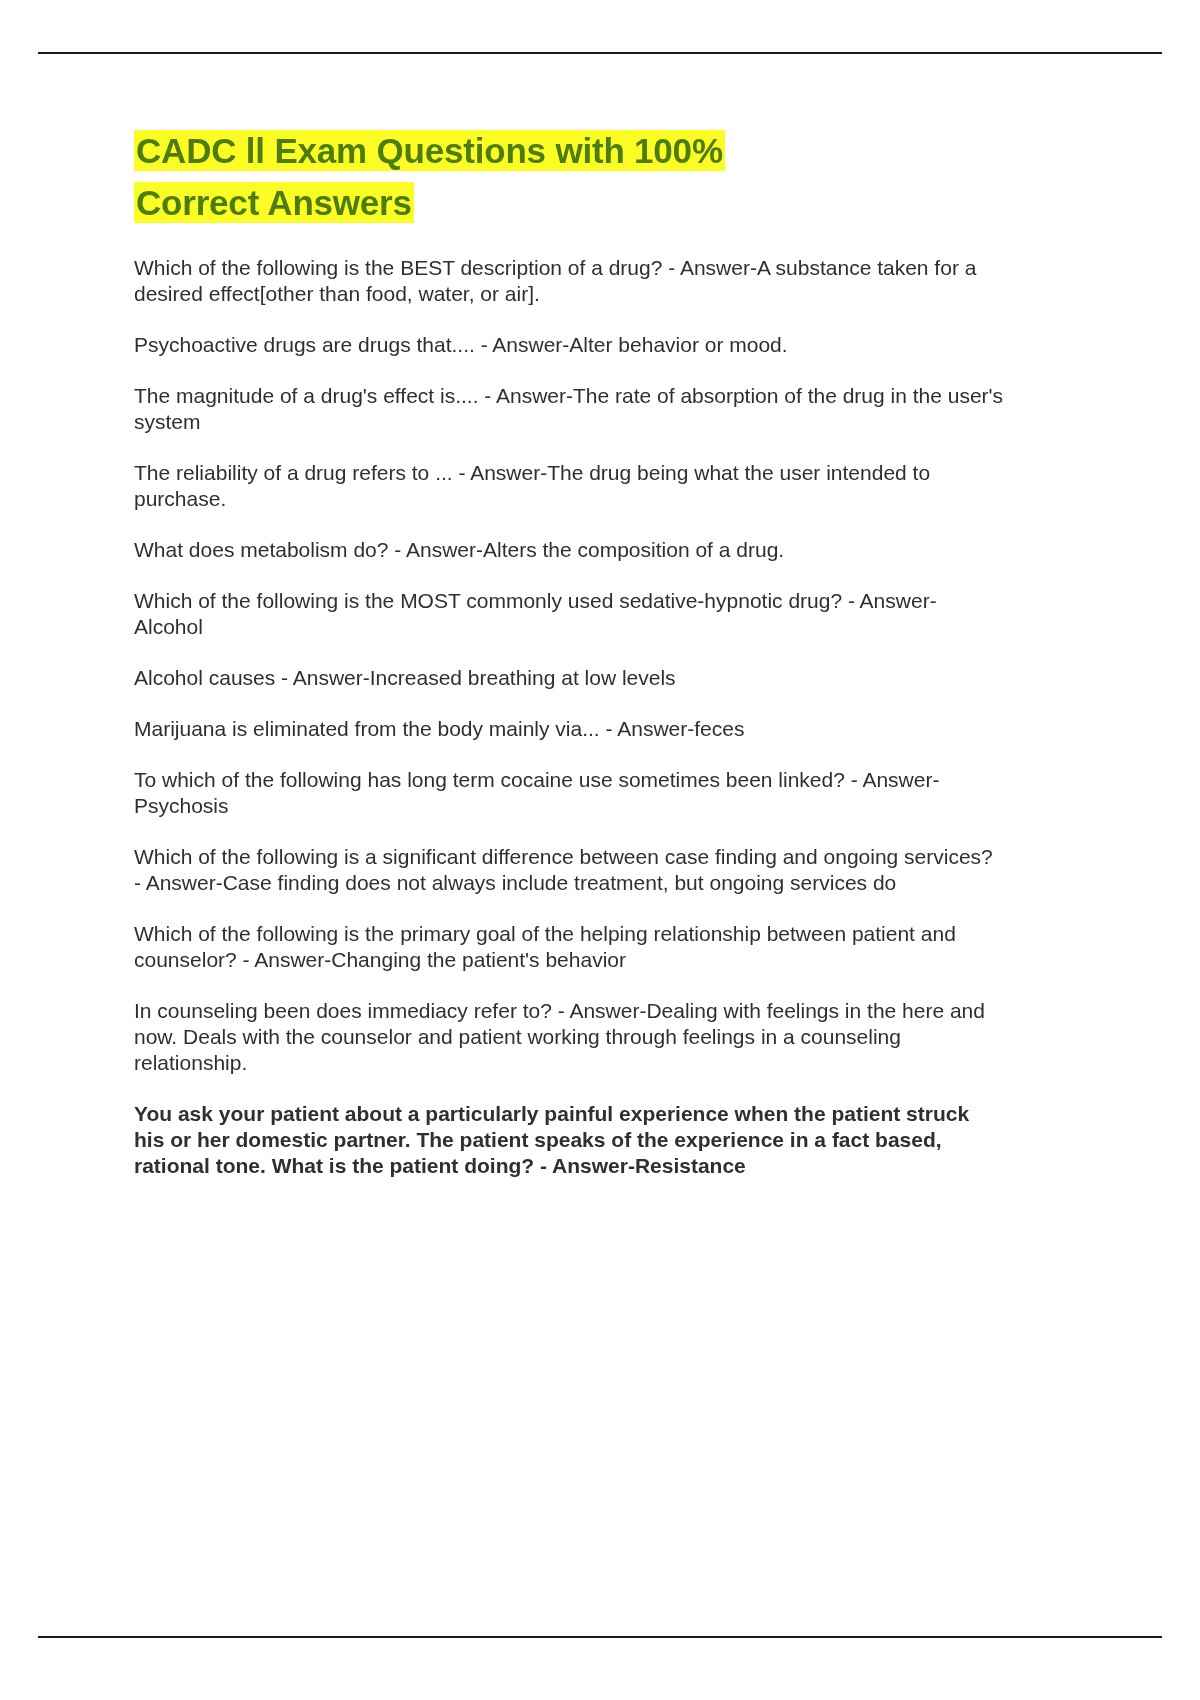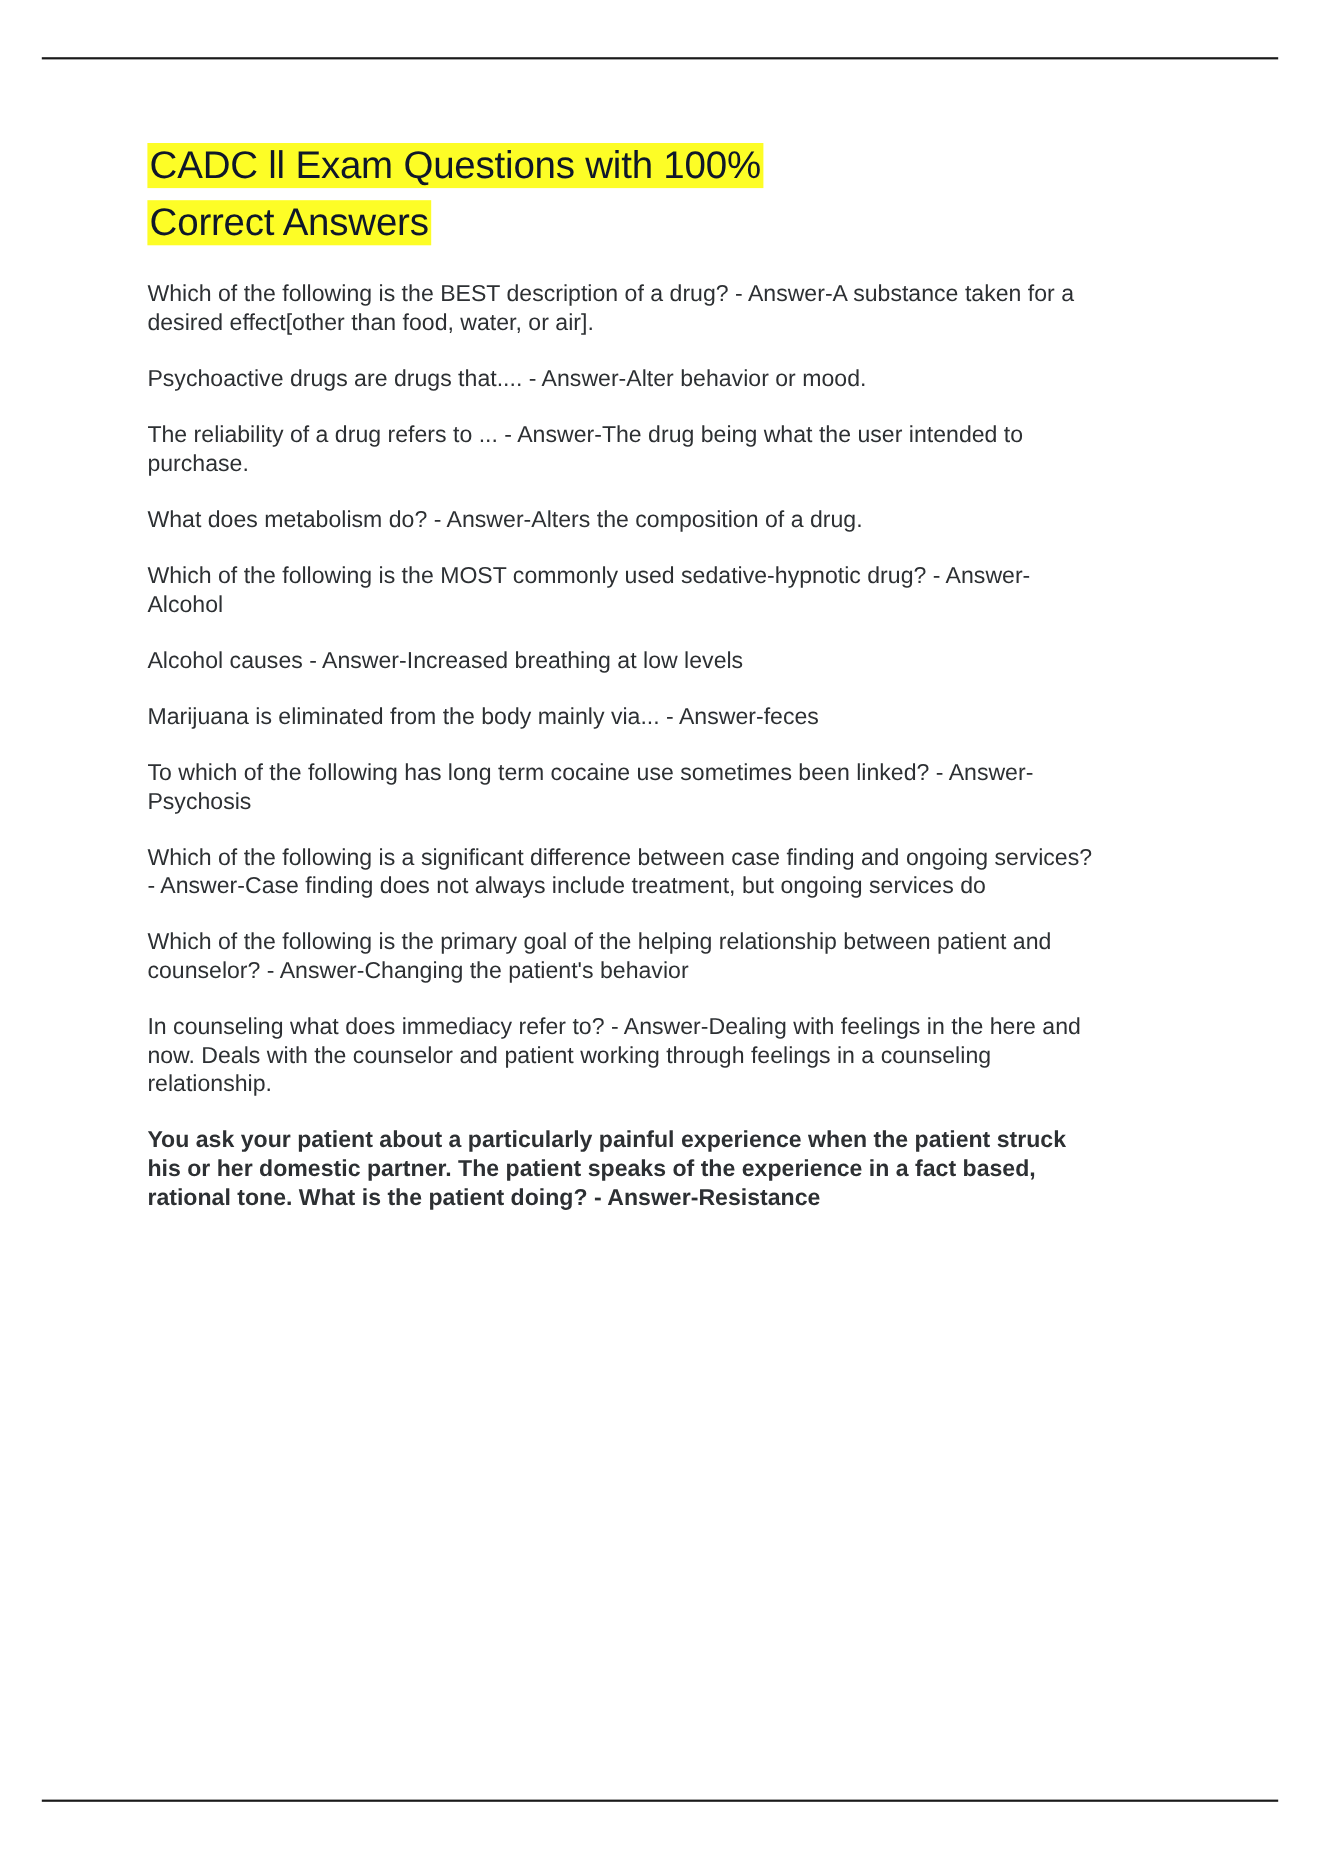--- a/index.html
+++ b/index.html
@@ -34,23 +34,23 @@
 
   .content {
     position: absolute;
     left: 134px;
     top: 125px;
     width: 880px;
   }
 
   .doc-title {
     font-size: 35px;
-    font-weight: normal;
+    font-weight: bold;
     line-height: 52px;
-    color: #0f172a;
+    color: #4d7c0f;
     letter-spacing: -0.2px;
     margin: 0 0 26px 0;
   }
   .doc-title .hl {
     background: #fdfd26;
     padding: 1px 2px;
     box-decoration-break: clone;
     -webkit-box-decoration-break: clone;
   }
 
@@ -74,29 +74,30 @@
 
   <div class="rule rule-top"></div>
 
   <div class="content">
 
     <h1 class="doc-title"><span class="hl">CADC ll Exam Questions with 100%</span><br><span class="hl">Correct Answers</span></h1>
 
     <div class="qa-list">
       <p class="qa">Which of the following is the BEST description of a drug? - Answer-A substance taken for a desired effect[other than food, water, or air].</p>
       <p class="qa">Psychoactive drugs are drugs that.... - Answer-Alter behavior or mood.</p>
+      <p class="qa">The magnitude of a drug's effect is.... - Answer-The rate of absorption of the drug in the user's system</p>
       <p class="qa">The reliability of a drug refers to ... - Answer-The drug being what the user intended to purchase.</p>
       <p class="qa">What does metabolism do? - Answer-Alters the composition of a drug.</p>
       <p class="qa">Which of the following is the MOST commonly used sedative-hypnotic drug? - Answer-Alcohol</p>
       <p class="qa">Alcohol causes - Answer-Increased breathing at low levels</p>
       <p class="qa">Marijuana is eliminated from the body mainly via... - Answer-feces</p>
       <p class="qa">To which of the following has long term cocaine use sometimes been linked? - Answer-Psychosis</p>
       <p class="qa">Which of the following is a significant difference between case finding and ongoing services? - Answer-Case finding does not always include treatment, but ongoing services do</p>
       <p class="qa">Which of the following is the primary goal of the helping relationship between patient and counselor? - Answer-Changing the patient's behavior</p>
-      <p class="qa">In counseling what does immediacy refer to? - Answer-Dealing with feelings in the here and now. Deals with the counselor and patient working through feelings in a counseling relationship.</p>
+      <p class="qa">In counseling been does immediacy refer to? - Answer-Dealing with feelings in the here and now. Deals with the counselor and patient working through feelings in a counseling relationship.</p>
       <p class="qa">You ask your patient about a particularly painful experience when the patient struck his or her domestic partner. The patient speaks of the experience in a fact based, rational tone. What is the patient doing? - Answer-Resistance</p>
     </div>
 
   </div>
 
   <div class="rule rule-bottom"></div>
 
 </div>
 
 </body></html>

